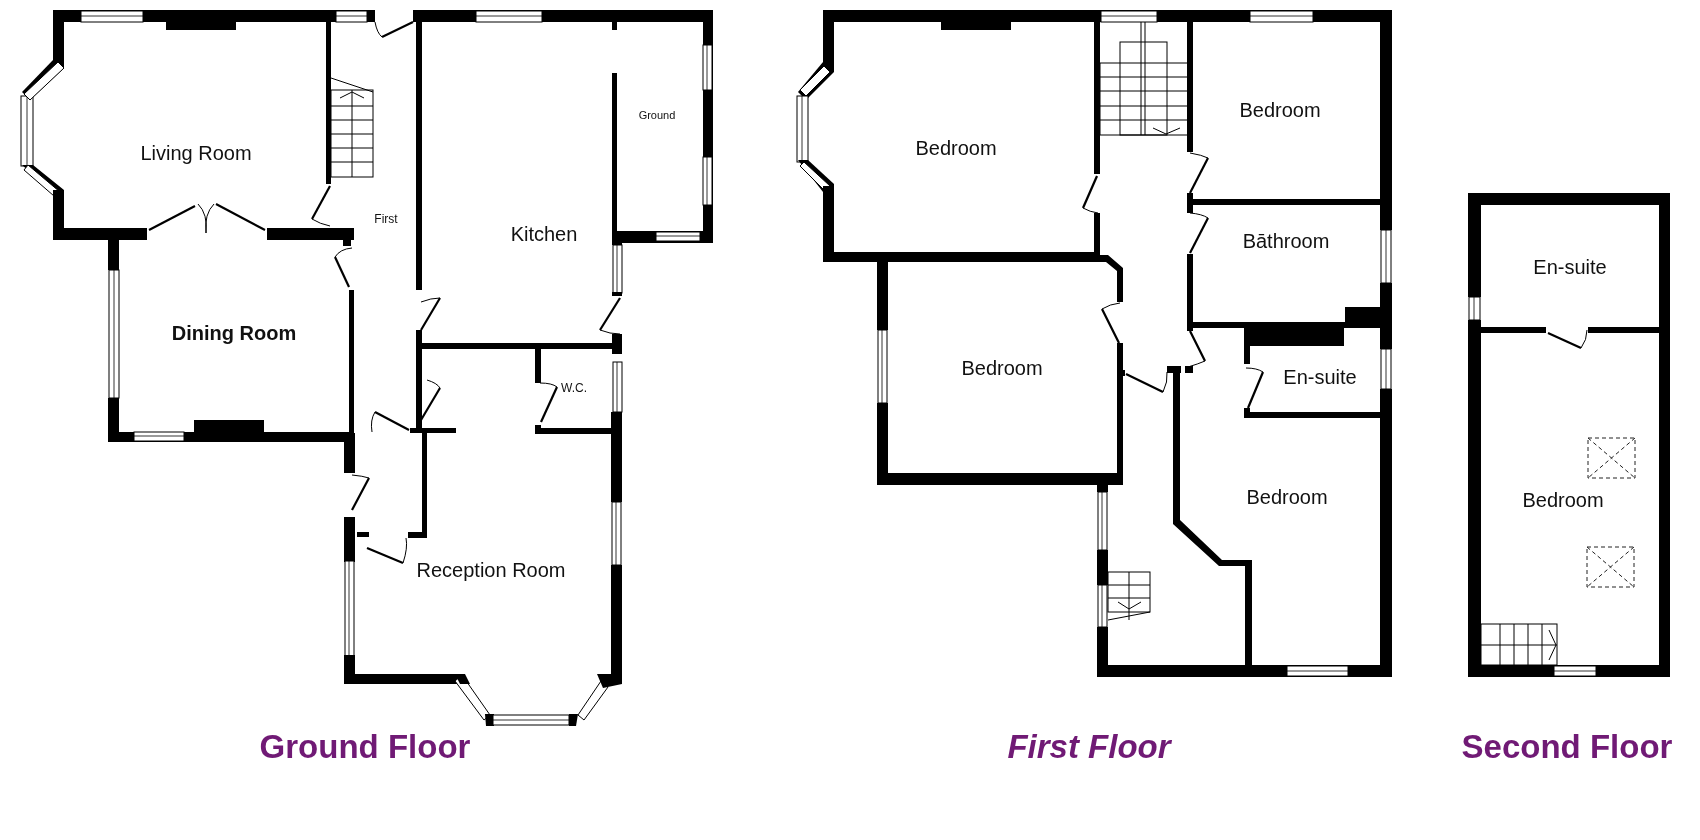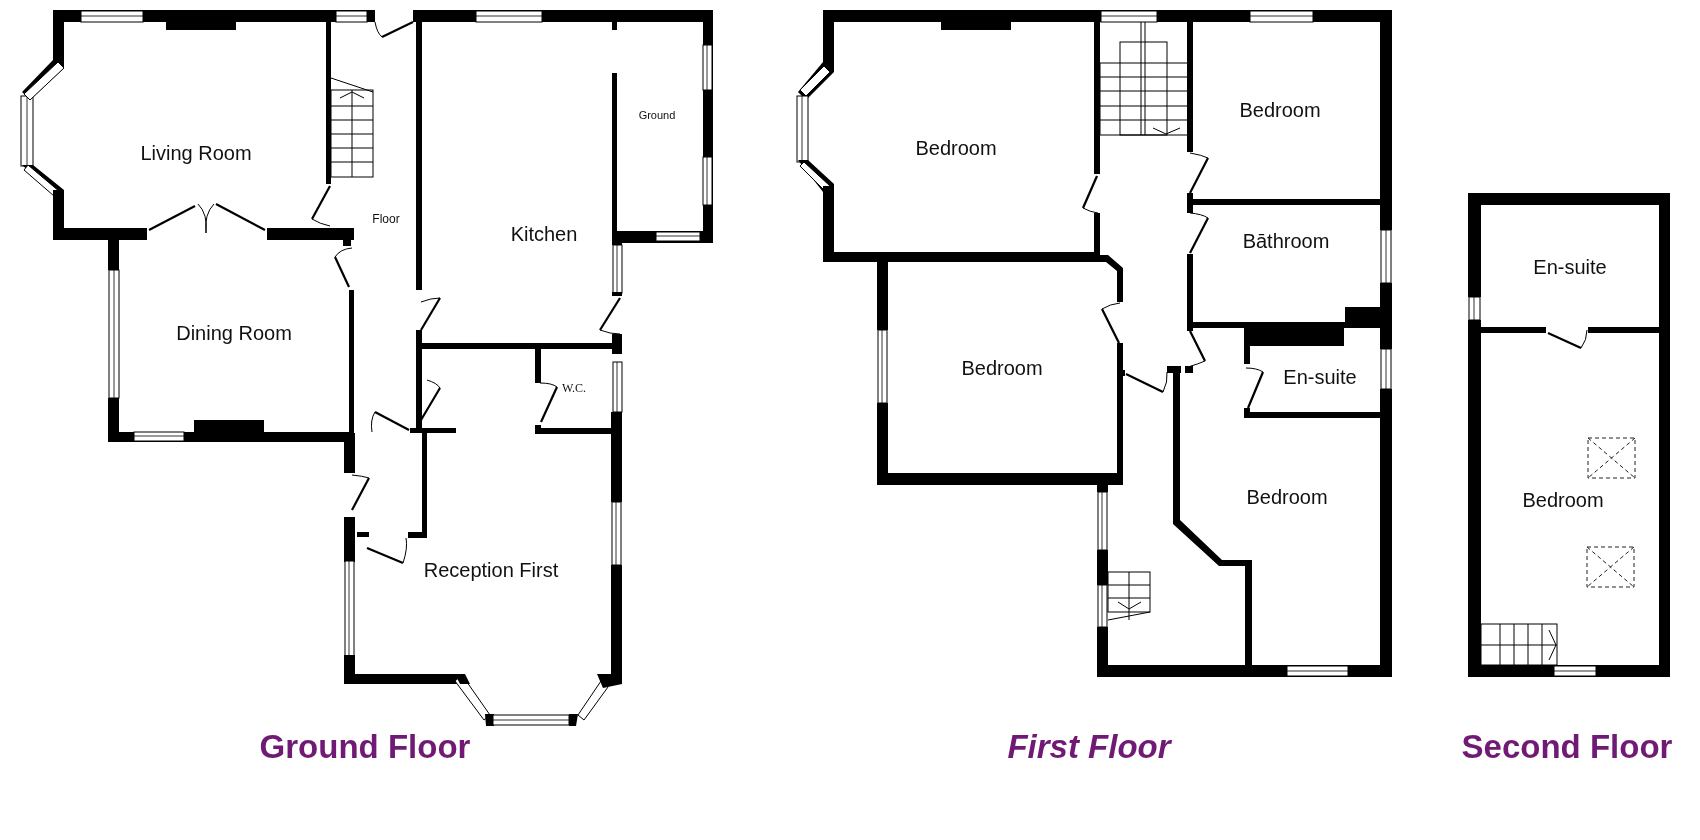--- a/index.html
+++ b/index.html
@@ -299,26 +299,26 @@
       <line class="thin" x1="1500" y1="624" x2="1500" y2="665"></line>
       <line class="thin" x1="1514" y1="624" x2="1514" y2="665"></line>
       <line class="thin" x1="1528" y1="624" x2="1528" y2="665"></line>
       <line class="thin" x1="1542" y1="624" x2="1542" y2="665"></line>
       <polyline class="thin" points="1549,630 1556,645 1549,660"></polyline>
     </g>
   </g>
 </svg>
 
 <div class="label" style="left:196px;top:125px;margin-top:28px;">Living Room</div>
-<div class="label small" style="left:386px;top:219px;font-size:12px;">Floor</div>
+<div class="label small" style="left:386px;top:219px;font-size:12px;">First</div>
 <div class="label" style="left:544px;top:234px;">Kitchen</div>
 <div class="label small" style="left:657px;top:115px;">Ground</div>
-<div class="label" style="left:234px;top:333px;">Dining Room</div>
-<div class="label small" style="left:574px;top:388px;font-size:12px;font-family:Liberation Serif, serif;">W.C.</div>
-<div class="label" style="left:491px;top:570px;">Reception First</div>
+<div class="label" style="left:234px;top:333px;font-weight:bold;">Dining Room</div>
+<div class="label small" style="left:574px;top:388px;font-size:12px;">W.C.</div>
+<div class="label" style="left:491px;top:570px;">Reception Room</div>
 
 <div class="label" style="left:956px;top:148px;">Bedroom</div>
 <div class="label" style="left:1280px;top:110px;">Bedroom</div>
 <div class="label" style="left:1286px;top:241px;">Bāthroom</div>
 <div class="label" style="left:1002px;top:368px;">Bedroom</div>
 <div class="label" style="left:1320px;top:377px;">En-suite</div>
 <div class="label" style="left:1287px;top:497px;">Bedroom</div>
 
 <div class="label" style="left:1570px;top:267px;">En-suite</div>
 <div class="label" style="left:1563px;top:500px;">Bedroom</div>

